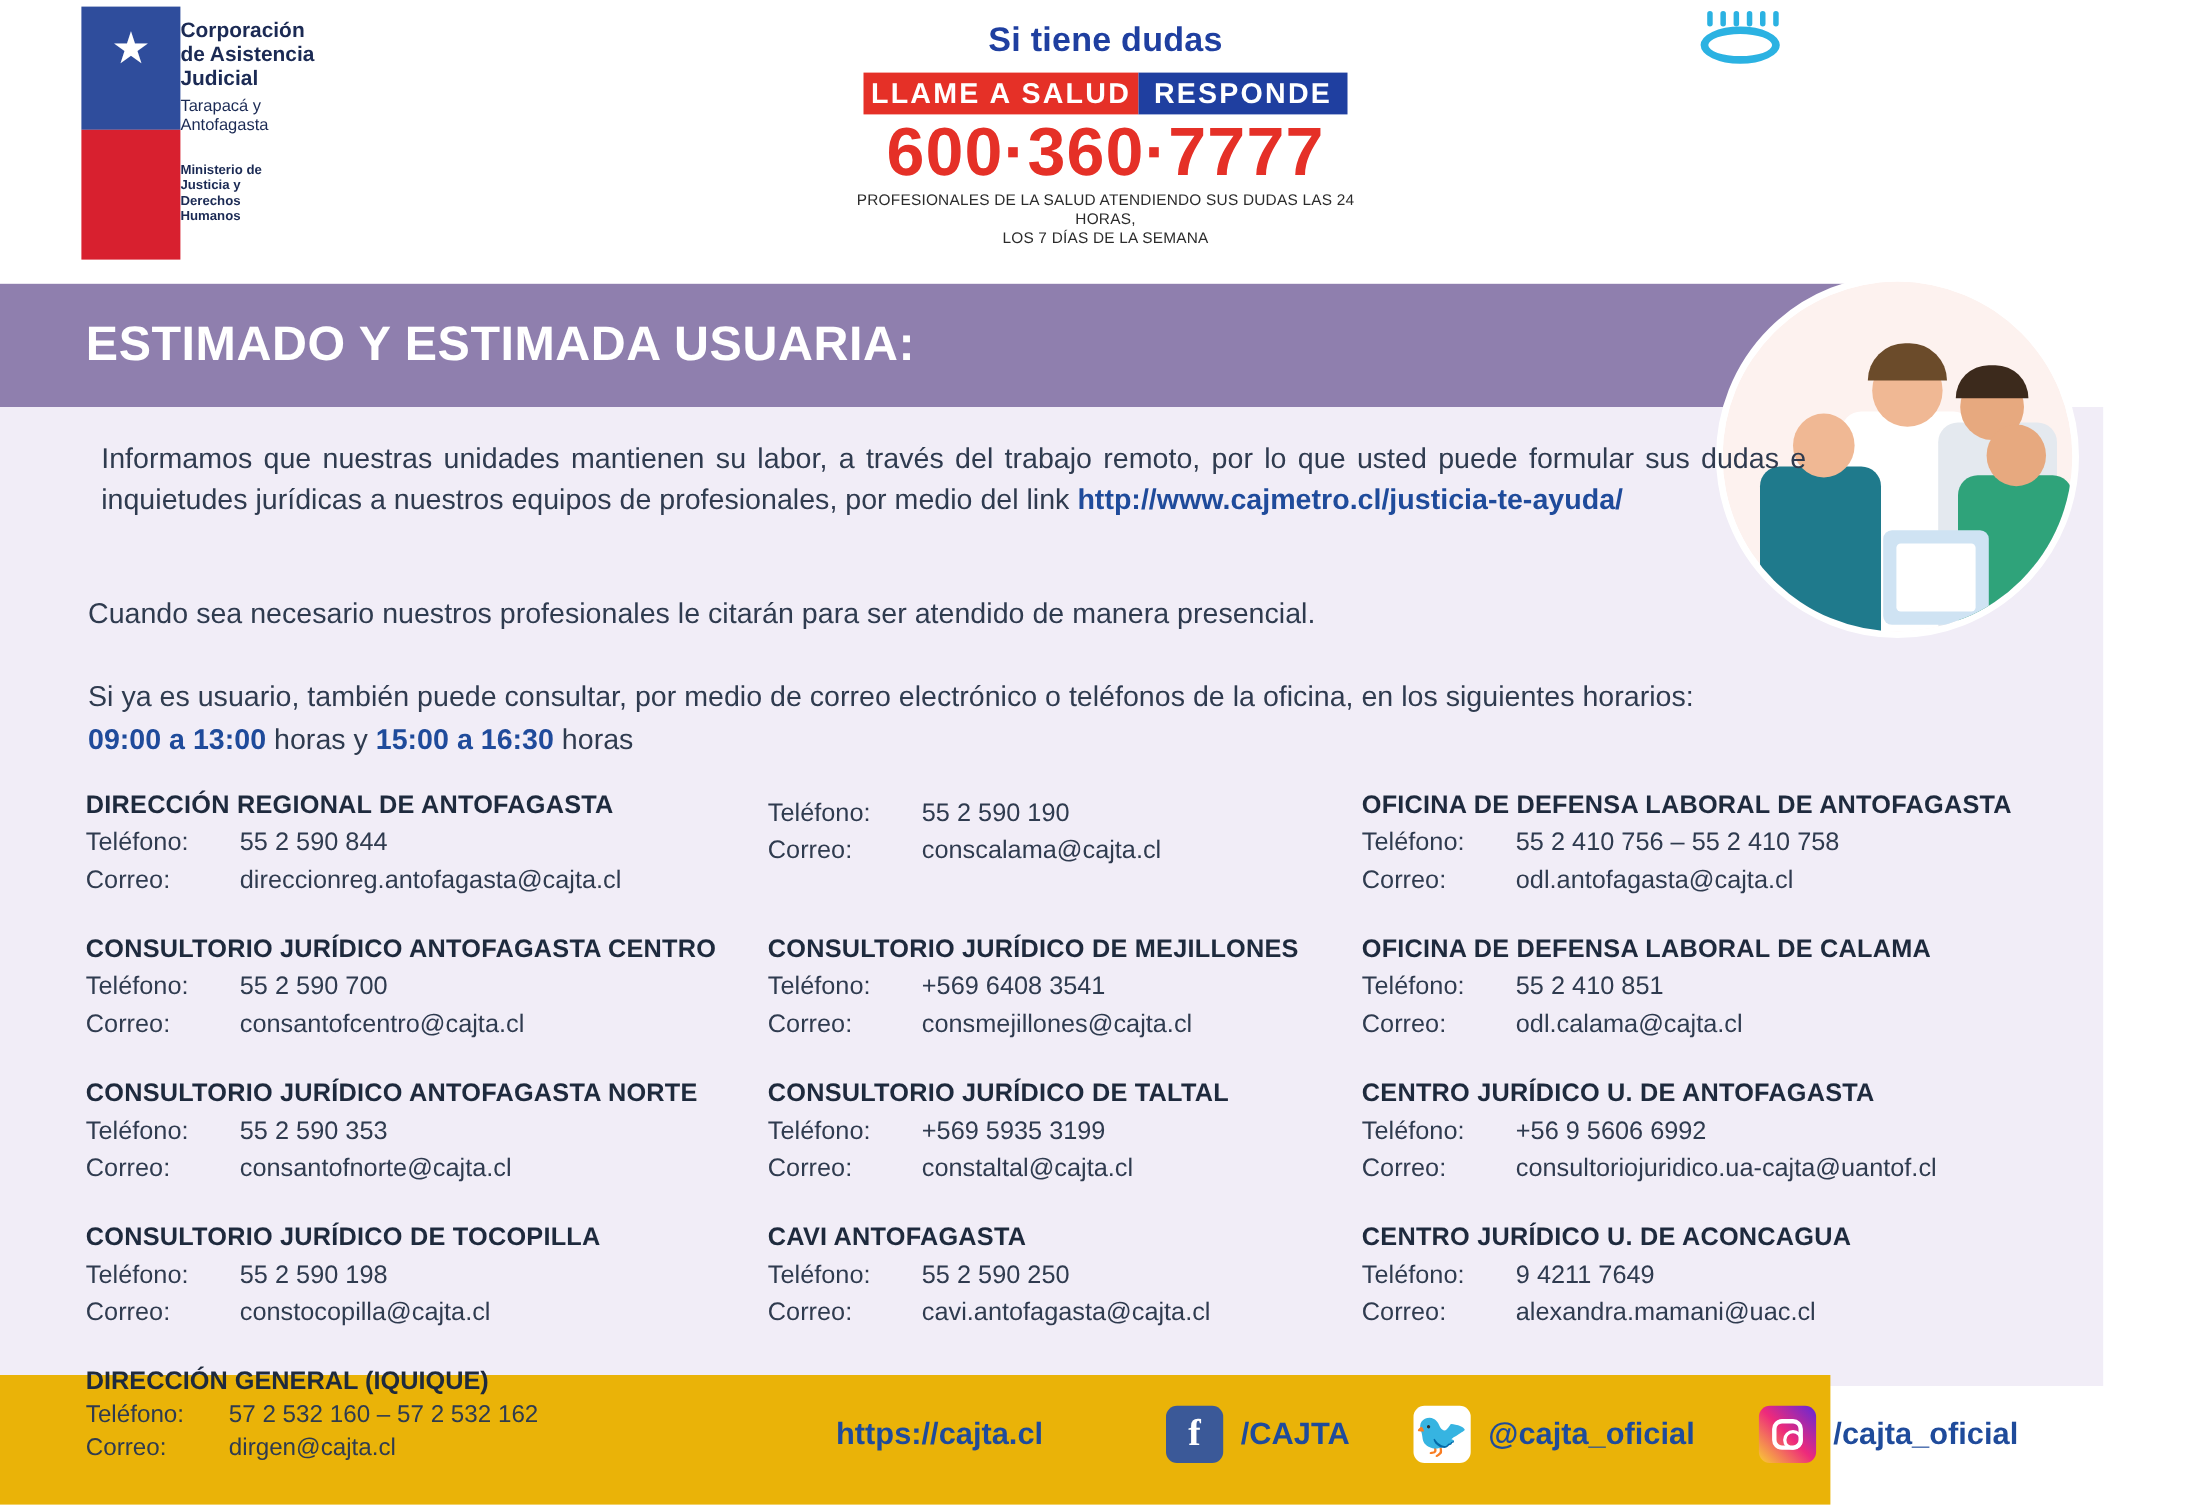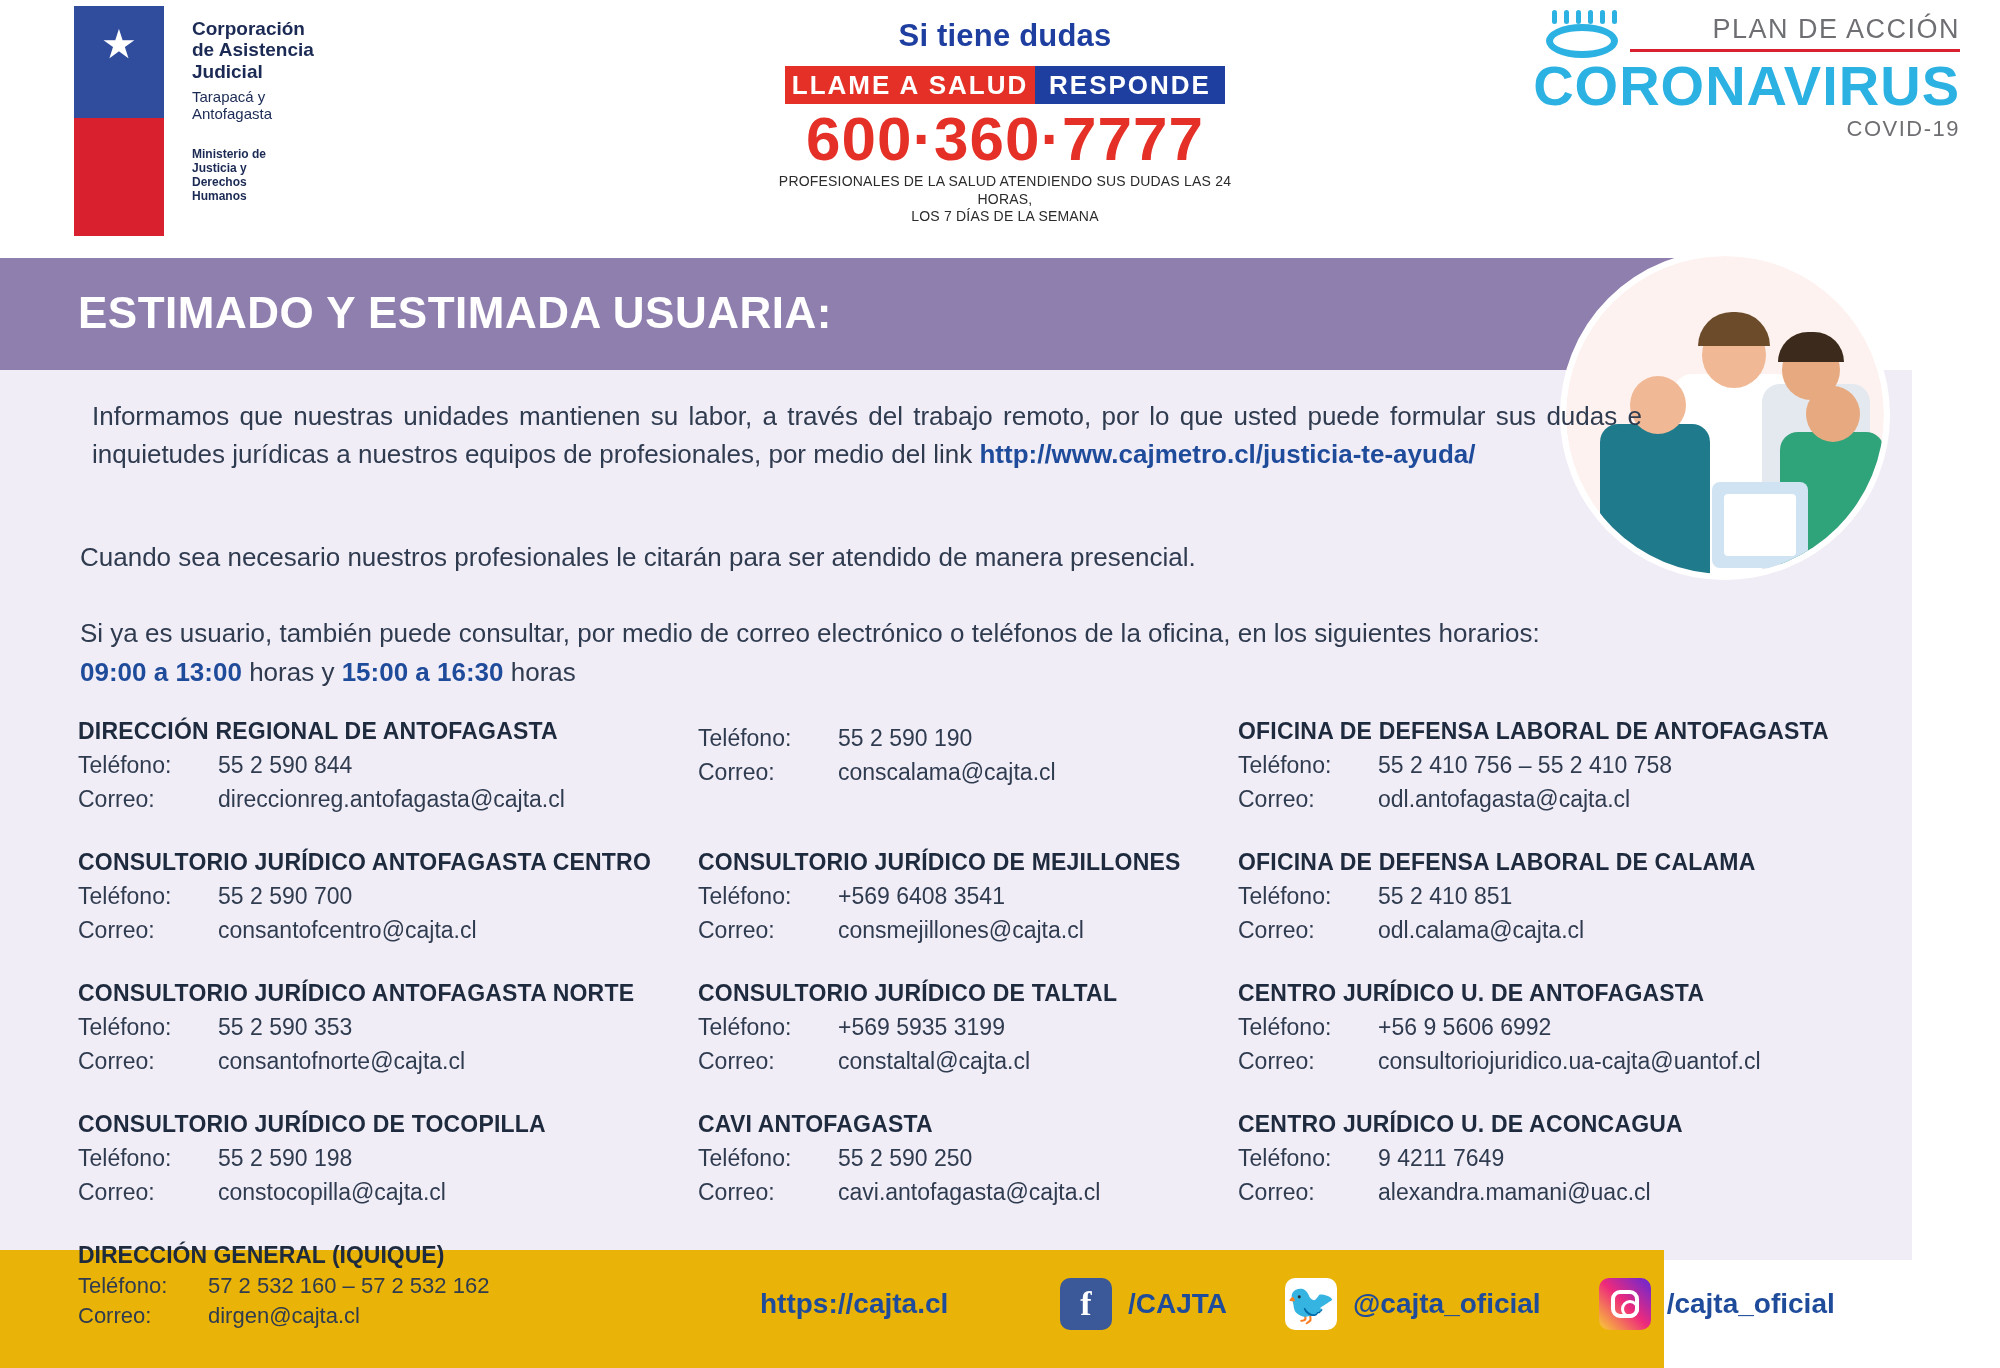--- a/index.html
+++ b/index.html
@@ -14,21 +14,21 @@
   
   .header { position:relative; height:258px; background:#ffffff; }
 
   
   .caj-logo { position:absolute; left:74px; top:6px; width:280px; height:230px; display:flex; }
   .caj-flag { width:90px; height:230px; position:relative; }
   .caj-flag .blue { position:absolute; left:0; top:0; width:90px; height:112px; background:#2f4d9c; }
   .caj-flag .red  { position:absolute; left:0; top:112px; width:90px; height:118px; background:#d8202f; }
   .caj-star { position:absolute; left:14px; top:18px; width:62px; height:66px; color:#fff; font-size:15px; line-height:1.05; text-align:center; }
   .caj-star .emblem { font-size:40px; display:block; line-height:1; }
-  .caj-text { padding-left:28px; padding-top:12px; width:190px; }
+  .caj-text { padding-left:0; padding-top:12px; width:190px; }
   .caj-text .t1 { font-weight:bold; font-size:19px; color:#1b2a54; line-height:1.12; }
   .caj-text .t2 { font-size:15px; color:#1b2a54; line-height:1.15; margin-top:6px; }
   .caj-text .t3 { font-weight:bold; font-size:12px; color:#1b2a54; line-height:1.15; margin-top:26px; }
 
   
   .salud { position:absolute; left:770px; top:18px; width:470px; text-align:center; }
   .salud .dudas { color:#1f3fa0; font-weight:bold; font-size:31px; letter-spacing:.2px; }
   .salud .bar { margin-top:12px; display:flex; height:38px; width:440px; margin-left:auto; margin-right:auto; }
   .salud .bar .p1 { flex:1; background:#e53027; color:#fff; font-weight:bold; font-size:26px; letter-spacing:2px;
                     display:flex; align-items:center; justify-content:center; }
@@ -137,26 +137,20 @@
     <div class="virus">
       <div class="ring"></div>
       <i style="left:16px;"></i>
         <i style="left:28px;"></i>
         <i style="left:40px;"></i>
       <i style="left:52px;"></i>
         <i style="left:64px;"></i>
         <i style="left:76px;"></i>
     </div>
 
-    <div class="corona">
-      <div class="plan">PLAN DE ACCIÓN</div>
-      <div class="rule"></div>
-      <div class="word">CORONAVIRUS</div>
-      <div class="covid">COVID-19</div>
-    </div>
   </div>
 
   <div class="banner">
     <h1>ESTIMADO Y ESTIMADA USUARIA:</h1>
   </div>
 
   <div class="panel">
 
     <div class="docs">
       <div class="inner"></div>

